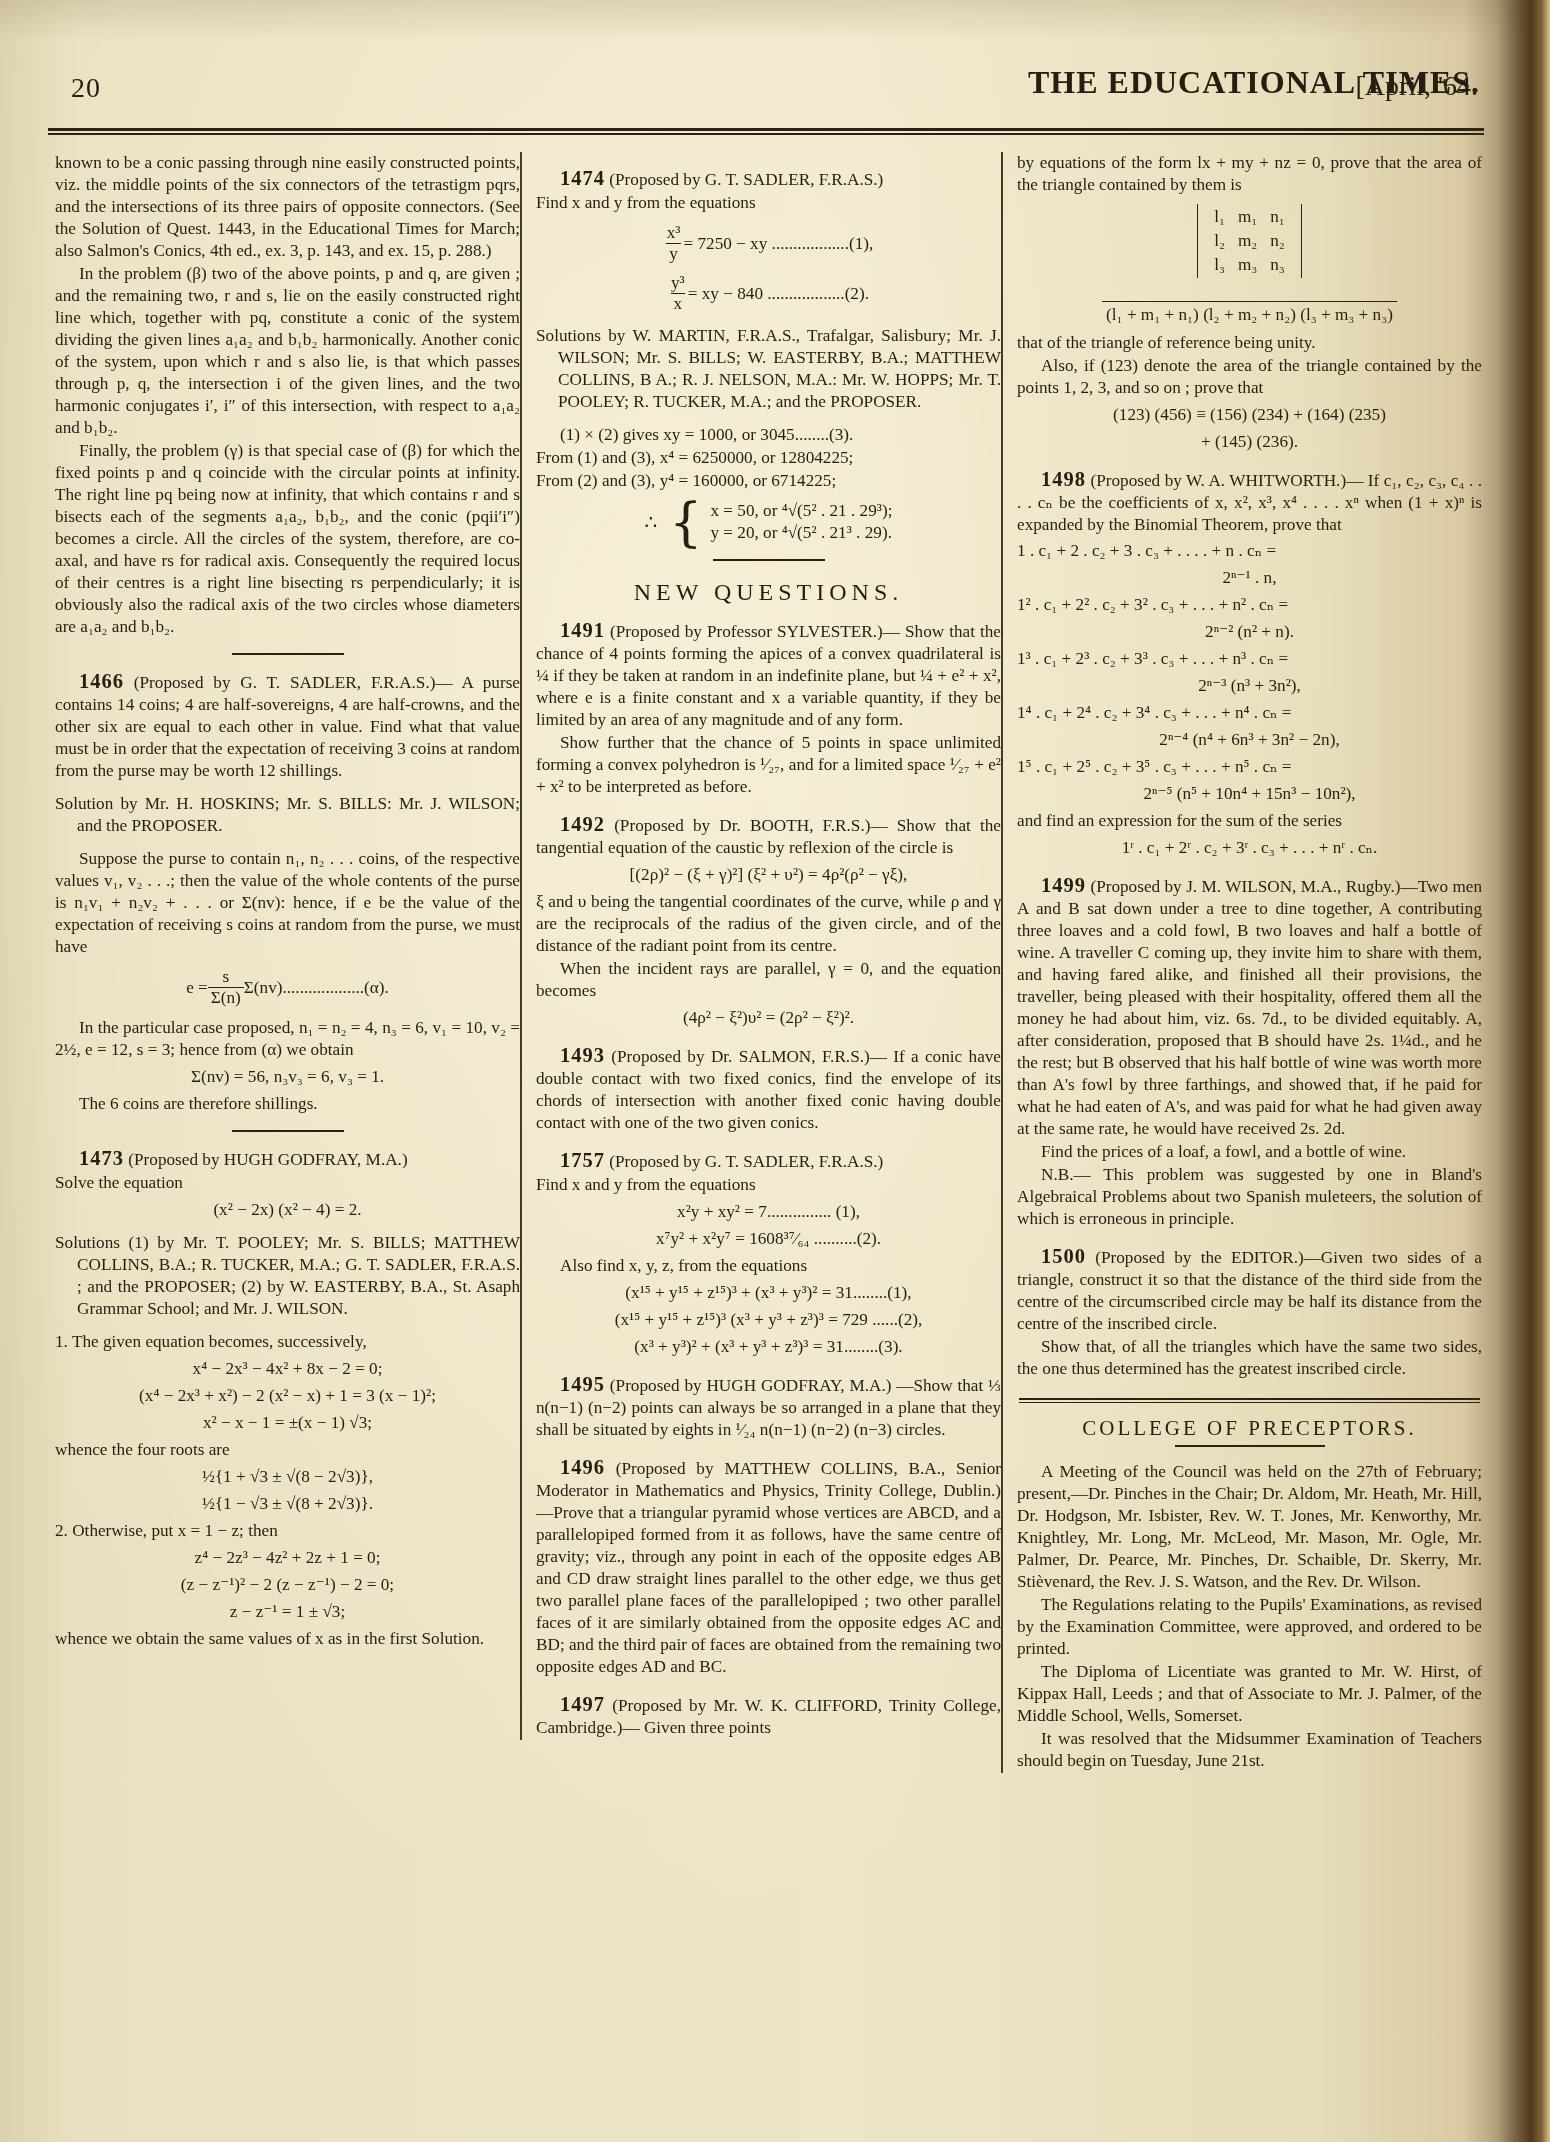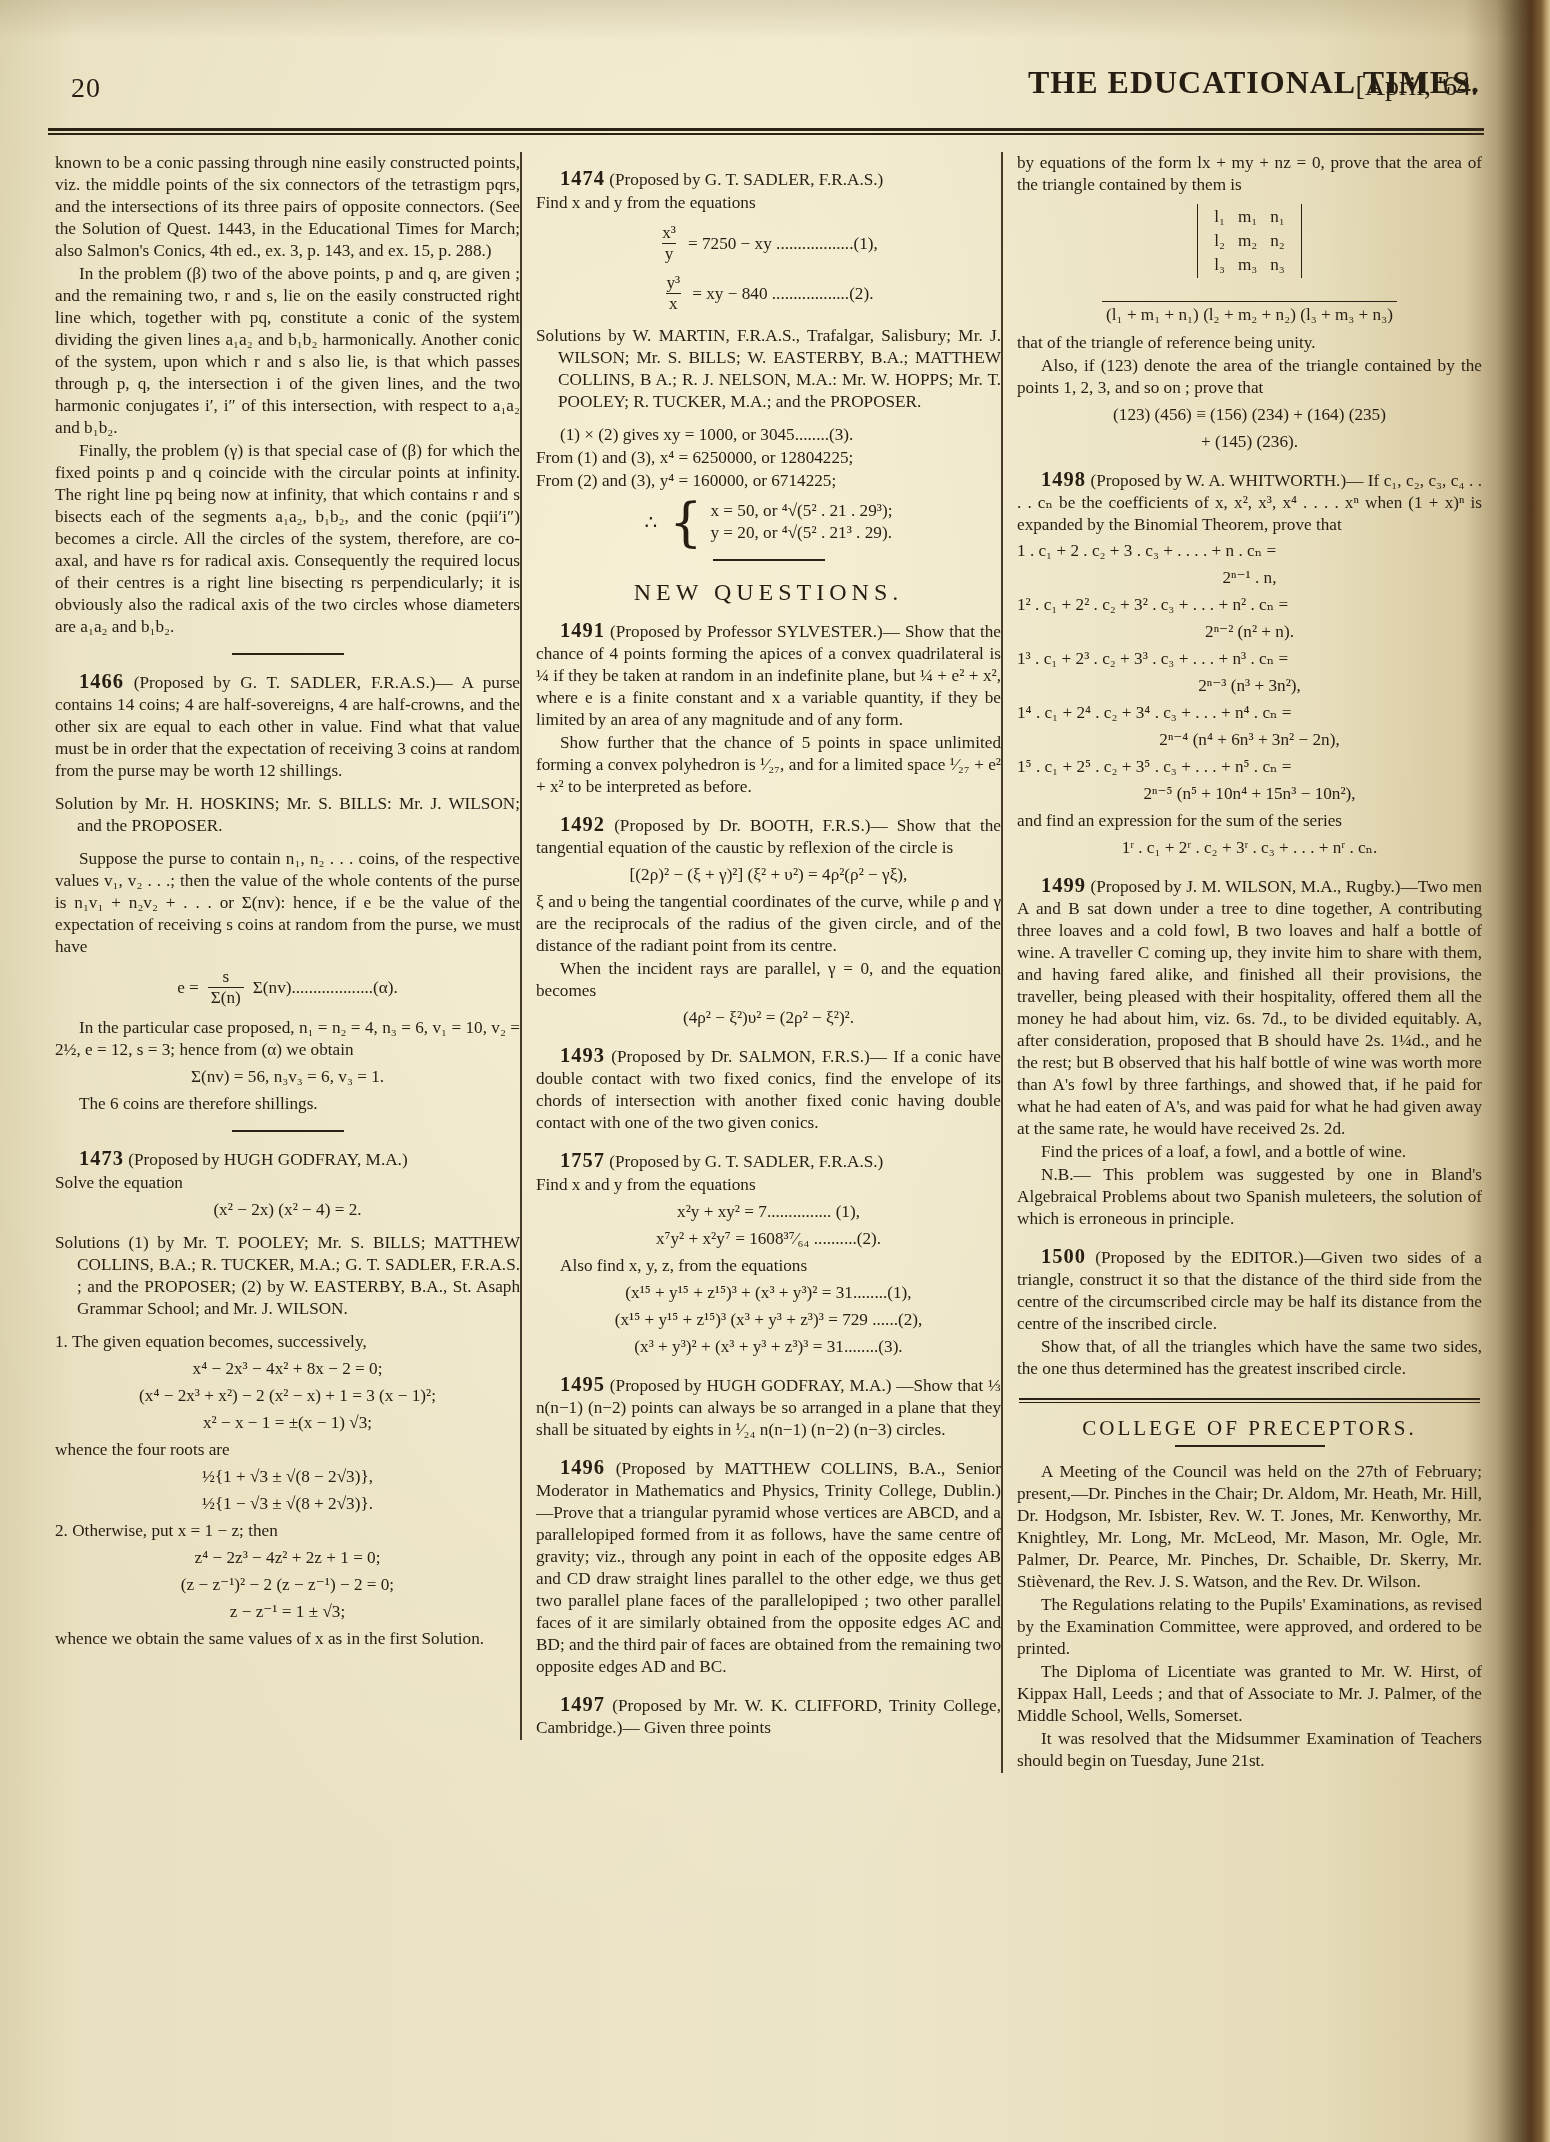--- a/index.html
+++ b/index.html
@@ -54,21 +54,21 @@
   .pnum{ font-weight:bold; font-size:20.5px; letter-spacing:1px; }
   p.names{ margin:11px 0; padding-left:22px; text-indent:-22px; }
   .center{ text-align:center; text-indent:0; margin:5px 0; }
   .eqleft{ text-align:left; text-indent:0; margin:4px 0 1px; }
   .rule{ width:112px; border-top:2.5px solid #2b2216; margin:15px auto 13px; }
   .dblrule{ height:5px; border-top:2px solid #2b2216; border-bottom:1.5px solid #2b2216; margin:18px 2px 14px; }
   .heading{ text-align:center; font-size:24px; letter-spacing:5px; font-weight:normal; margin:20px 0 16px; }
   .heading.bold{ font-size:21px; font-weight:normal; letter-spacing:3px; margin:14px 0 6px; }
   .hrule{ width:150px; border-top:2px solid #2b2216; margin:0 auto 14px; }
 
-  .eqfrac{ display:flex; justify-content:center; align-items:center; gap:9px; margin:9px 0; text-indent:0;}
+  .eqfrac{ display:flex; justify-content:center; align-items:center; margin:9px 0; text-indent:0;}
   .frac{ display:inline-flex; flex-direction:column; align-items:center; line-height:20px; }
   .frac .den{ border-top:1.6px solid #2b2216; padding:0 3px; }
   .frac .num{ padding:0 3px; }
 
   .cases{ display:flex; justify-content:center; align-items:center; gap:8px; margin:8px 0; text-indent:0;}
   .cases .therefore{ font-size:20px; margin-right:4px; }
   .cases .brace{ font-size:52px; font-weight:100; line-height:44px; font-family:"DejaVu Serif", serif; }
   .cases .lines{ text-align:left; }
 
   .detfrac{ text-align:center; margin:8px 0 6px; text-indent:0;}

